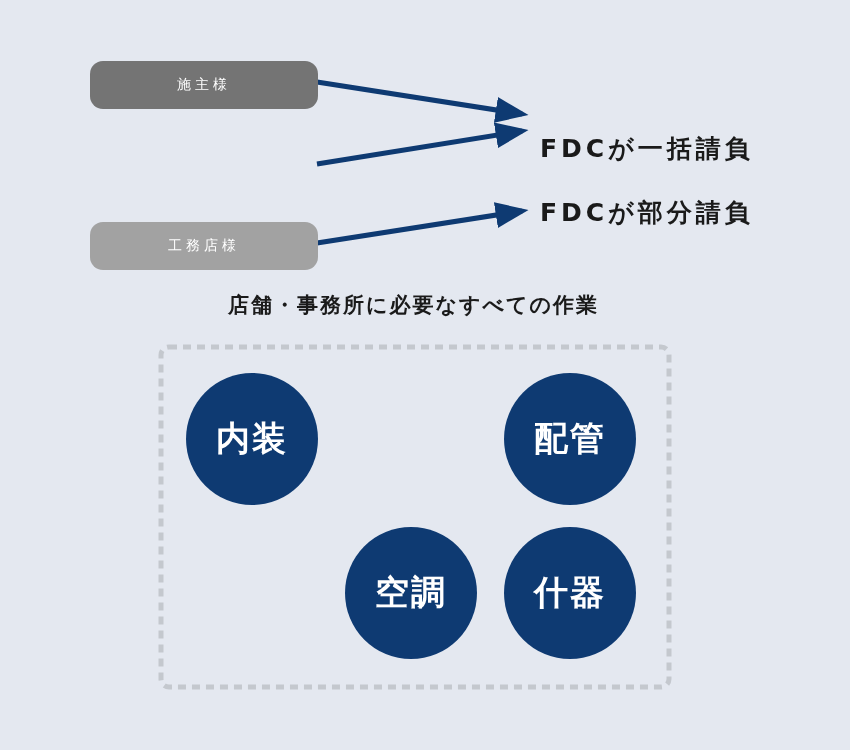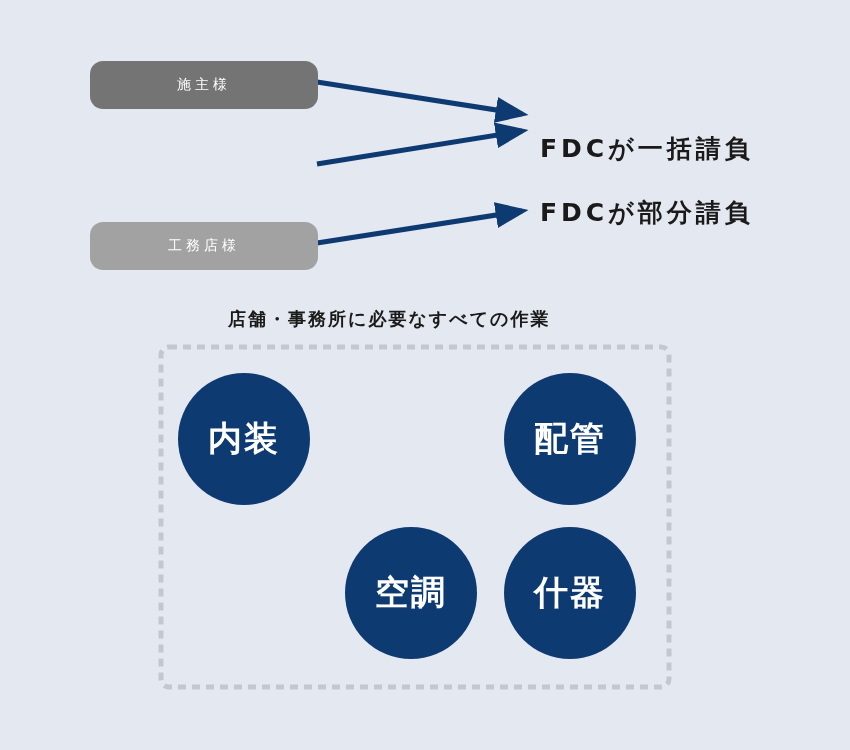--- a/index.html
+++ b/index.html
@@ -41,36 +41,36 @@
   .b3{top:222px;background:var(--gray_builder,#a2a2a2);font-family:Liberation Mono, monospace;}
   .fdc{
     position:absolute;left:540px;
     font-size:25px;line-height:34px;font-weight:700;letter-spacing:4px;
     color:var(--heading_text,#1a1a1a);
     white-space:nowrap;
   }
   .f1{top:96px;margin-top:36px;}
   .f2{top:196px;}
   .wtitle{
-    position:absolute;left:228px;top:306px;
-    font-size:18px;line-height:26px;font-weight:700;letter-spacing:2px;
+    position:absolute;left:228px;top:292px;
+    font-size:21px;line-height:26px;font-weight:700;letter-spacing:2px;
     color:var(--heading_text,#1a1a1a);
     white-space:nowrap;
   }
   .circle{
     position:absolute;width:132px;height:132px;border-radius:50%;
     background:var(--navy,#0e3a72);
     color:var(--white,#ffffff);
     display:flex;align-items:center;justify-content:center;
     font-size:34px;font-weight:700;letter-spacing:2px;
     white-space:nowrap;
   }
   .r1{top:373px;}
   .r2{top:527px;}
-  .col1{left:178px;}
+  .col1{left:186px;}
   .col2{left:345px;}
   .col3{left:504px;font-family:Liberation Serif, serif;}
 </style>
 </head>
 <body>
 
 <div class="stage">
 
   <svg class="layer" viewBox="0 0 850 750" aria-hidden="true">
     <defs>

